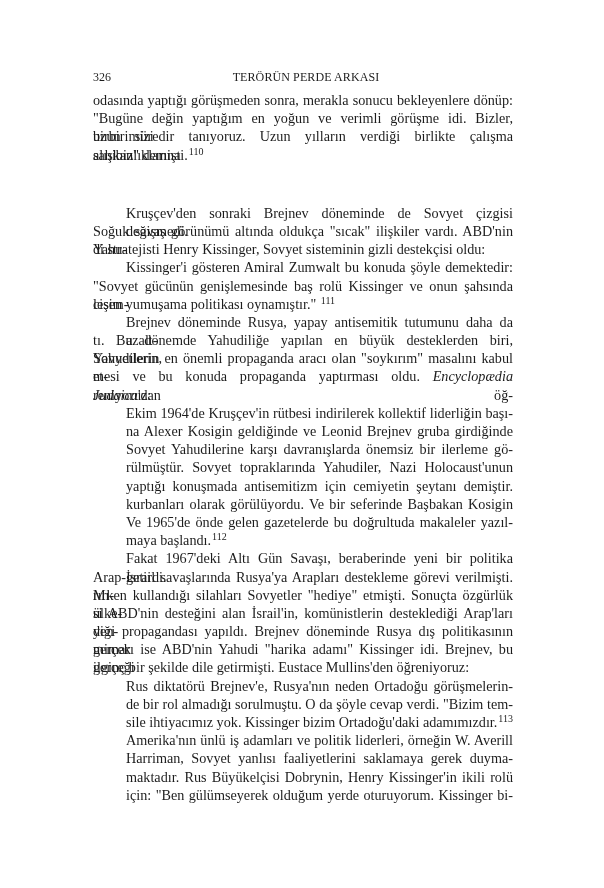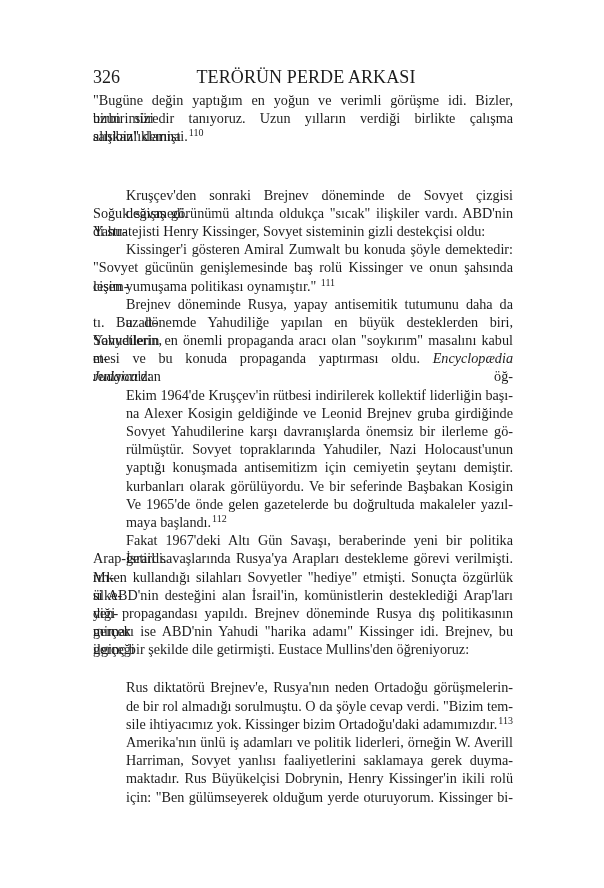--- a/index.html
+++ b/index.html
@@ -20,21 +20,21 @@
       left: 0; top: 0;
       width: 604px; height: 888px;
       background: #ffffff;
     }
     .running-head {
       position: absolute;
       top: 69px;
       left: 93px;
       width: 420px;
       height: 16px;
-      font-size: 18px;
+      font-size: 12px;
       line-height: 16px;
     }
     .page-number {
       position: absolute;
       left: 0;
       top: 0;
     }
     .book-title {
       position: absolute;
       left: 0;
@@ -86,20 +86,21 @@
 <div class="page">
 
   <div class="running-head">
     <span class="page-number">326</span>
     <span class="book-title">TERÖRÜN PERDE ARKASI</span>
   </div>
 
   <div class="body-text">
 
     <div>
+      <span class="line" style="white-space: normal;">odasında yaptığı görüşmeden sonra, merakla sonucu bekleyenlere dönüp:</span>
       <span class="line" style="white-space: normal;">"Bugüne değin yaptığım en yoğun ve verimli görüşme idi. Bizler, birbirimizi</span>
       <span class="line" style="white-space: normal;">uzun süredir tanıyoruz. Uzun yılların verdiği birlikte çalışma alışkanlıklarına</span>
       <span class="line last" style="white-space: normal;"><span>sahibiz" demişti.</span><sup class="fn">110</sup></span>
     </div>
 
     <div>
       <span class="line indent" style="white-space: normal; margin-top: 40px;">Kruşçev'den sonraki Brejnev döneminde de Sovyet çizgisi değişmedi.</span>
       <span class="line" style="white-space: normal;">Soğuk savaş görünümü altında oldukça "sıcak" ilişkiler vardı. ABD'nin Yahu-</span>
       <span class="line last" style="white-space: normal;">di stratejisti Henry Kissinger, Sovyet sisteminin gizli destekçisi oldu:</span>
     </div>
@@ -133,21 +134,21 @@
       <span class="line indent" style="white-space: normal;">Fakat 1967'deki Altı Gün Savaşı, beraberinde yeni bir politika getirdi.</span>
       <span class="line" style="white-space: normal;">Arap-İsrail savaşlarında Rusya'ya Arapları destekleme görevi verilmişti. Mı-</span>
       <span class="line" style="white-space: normal;">rırken kullandığı silahları Sovyetler "hediye" etmişti. Sonuçta özgürlük ülke-</span>
       <span class="line" style="white-space: normal;">si ABD'nin desteğini alan İsrail'in, komünistlerin desteklediği Arap'ları yen-</span>
       <span class="line" style="white-space: normal;">diği propagandası yapıldı. Brejnev döneminde Rusya dış politikasının gerçek</span>
       <span class="line" style="white-space: normal;">mimarı ise ABD'nin Yahudi "harika adamı" Kissinger idi. Brejnev, bu gerçeği</span>
       <span class="line last" style="white-space: normal;">ilginç bir şekilde dile getirmişti. Eustace Mullins'den öğreniyoruz:</span>
     </div>
 
     <div class="quote">
-      <span class="line" style="white-space: normal; margin-top: 20px;">Rus diktatörü Brejnev'e, Rusya'nın neden Ortadoğu görüşmelerin-</span>
+      <span class="line" style="white-space: normal;">Rus diktatörü Brejnev'e, Rusya'nın neden Ortadoğu görüşmelerin-</span>
       <span class="line" style="white-space: normal;">de bir rol almadığı sorulmuştu. O da şöyle cevap verdi. "Bizim tem-</span>
       <span class="line" style="white-space: normal;"><span>sile ihtiyacımız yok. Kissinger bizim Ortadoğu'daki adamımızdır.</span><sup class="fn">113</sup></span>
       <span class="line" style="white-space: normal;">Amerika'nın ünlü iş adamları ve politik liderleri, örneğin W. Averill</span>
       <span class="line" style="white-space: normal;">Harriman, Sovyet yanlısı faaliyetlerini saklamaya gerek duyma-</span>
       <span class="line" style="white-space: normal;">maktadır. Rus Büyükelçisi Dobrynin, Henry Kissinger'in ikili rolü</span>
       <span class="line" style="white-space: normal;">için: "Ben gülümseyerek olduğum yerde oturuyorum. Kissinger bi-</span>
     </div>
 
   </div>
 </div>

